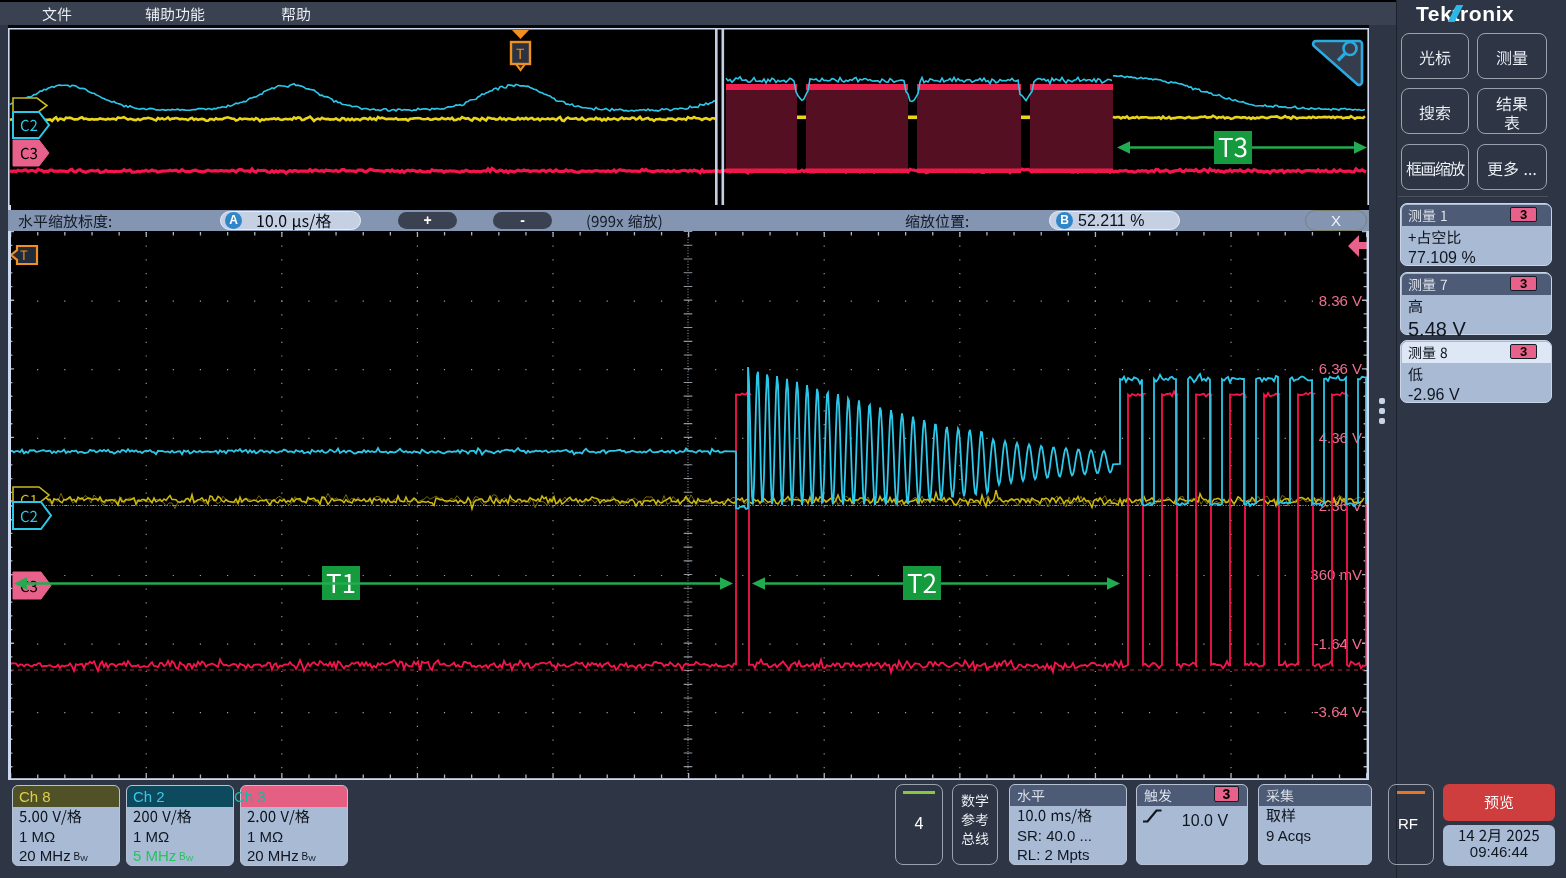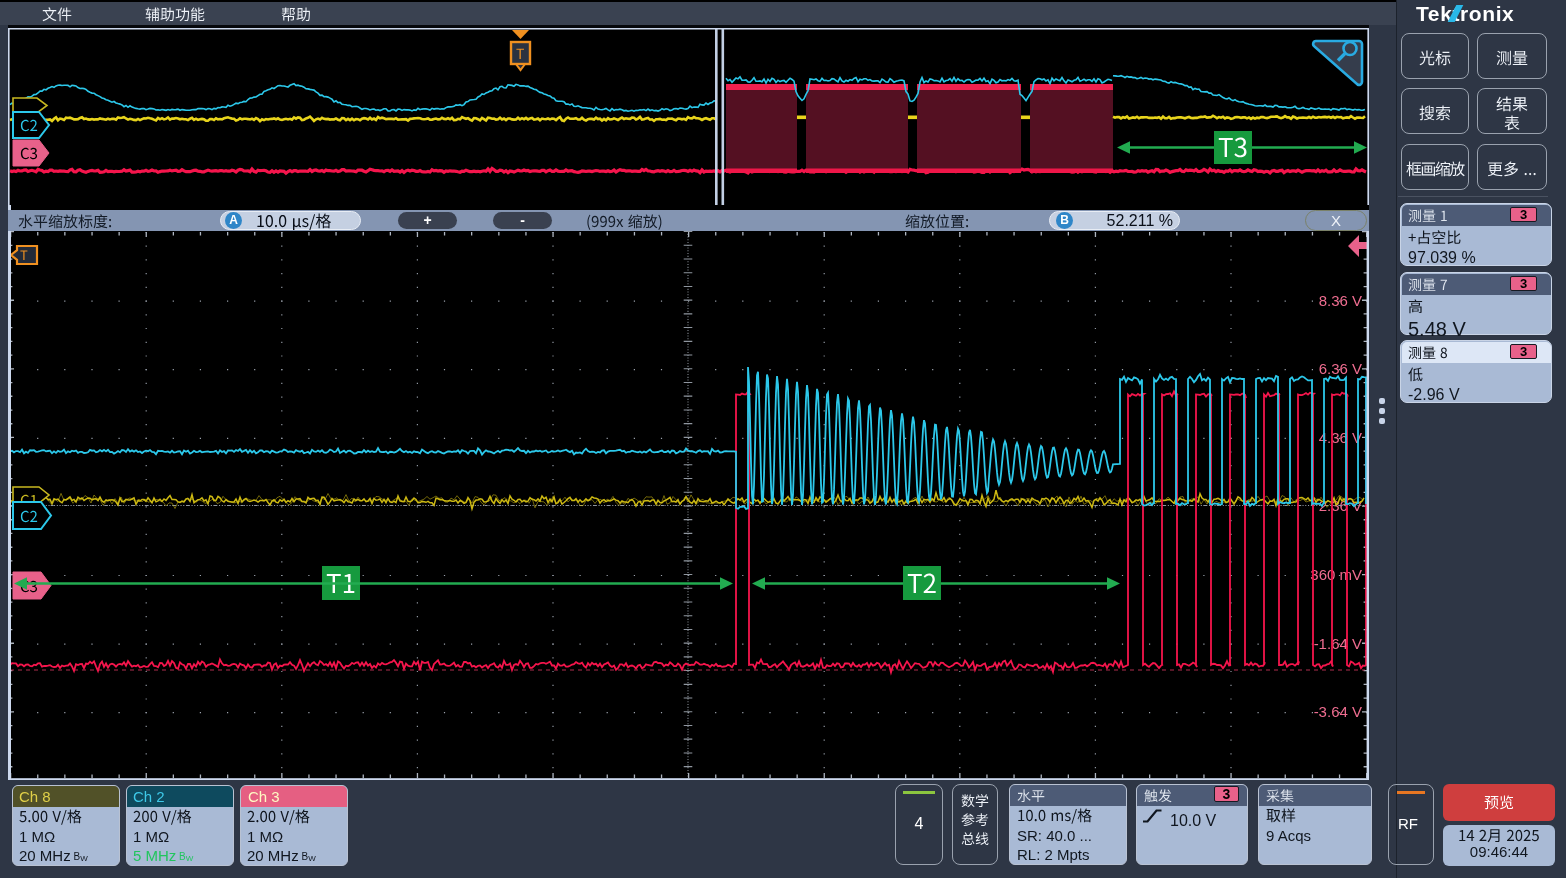--- a/index.html
+++ b/index.html
@@ -77,21 +77,21 @@
 <div class="a" style="left:398px;top:212px;width:59px;height:17px;background:#3a4150;border-radius:9px;color:#fff;font-size:14px;font-weight:bold;text-align:center;line-height:17px">+</div>
 <div class="a" style="left:493px;top:212px;width:59px;height:17px;background:#3a4150;border-radius:9px;color:#fff;font-size:14px;font-weight:bold;text-align:center;line-height:17px">-</div>
 <svg style="position:absolute;left:586px;top:212px" width="79" height="18">
       <path fill="#141c28" transform="translate(0,15)" d="M3.6 2.9 4.4 2.6C3.1 0.4 2.5 -2.1 2.5 -4.7C2.5 -7.2 3.1 -9.7 4.4 -11.9L3.6 -12.3C2.2 -10 1.4 -7.6 1.4 -4.7C1.4 -1.7 2.2 0.7 3.6 2.9Z M8.6 0.2C10.6 0.2 12.6 -1.5 12.6 -6C12.6 -9.5 11 -11.2 8.9 -11.2C7.2 -11.2 5.7 -9.8 5.7 -7.6C5.7 -5.4 6.9 -4.2 8.8 -4.2C9.7 -4.2 10.6 -4.7 11.3 -5.5C11.2 -2.1 10 -0.9 8.5 -0.9C7.8 -0.9 7.2 -1.3 6.7 -1.8L5.9 -0.9C6.6 -0.3 7.4 0.2 8.6 0.2ZM11.3 -6.7C10.5 -5.6 9.7 -5.2 9 -5.2C7.7 -5.2 7 -6.1 7 -7.6C7 -9.1 7.8 -10.1 8.9 -10.1C10.3 -10.1 11.1 -8.9 11.3 -6.7Z M16.9 0.2C19 0.2 20.9 -1.5 20.9 -6C20.9 -9.5 19.3 -11.2 17.2 -11.2C15.5 -11.2 14.1 -9.8 14.1 -7.6C14.1 -5.4 15.3 -4.2 17.1 -4.2C18 -4.2 18.9 -4.7 19.6 -5.5C19.5 -2.1 18.3 -0.9 16.9 -0.9C16.2 -0.9 15.5 -1.3 15 -1.8L14.3 -0.9C14.9 -0.3 15.7 0.2 16.9 0.2ZM19.6 -6.7C18.9 -5.6 18 -5.2 17.3 -5.2C16 -5.2 15.3 -6.1 15.3 -7.6C15.3 -9.1 16.2 -10.1 17.2 -10.1C18.6 -10.1 19.5 -8.9 19.6 -6.7Z M25.2 0.2C27.3 0.2 29.2 -1.5 29.2 -6C29.2 -9.5 27.6 -11.2 25.5 -11.2C23.8 -11.2 22.4 -9.8 22.4 -7.6C22.4 -5.4 23.6 -4.2 25.4 -4.2C26.3 -4.2 27.3 -4.7 27.9 -5.5C27.8 -2.1 26.6 -0.9 25.2 -0.9C24.5 -0.9 23.8 -1.3 23.3 -1.8L22.6 -0.9C23.2 -0.3 24 0.2 25.2 0.2ZM27.9 -6.7C27.2 -5.6 26.4 -5.2 25.6 -5.2C24.3 -5.2 23.7 -6.1 23.7 -7.6C23.7 -9.1 24.5 -10.1 25.5 -10.1C26.9 -10.1 27.8 -8.9 27.9 -6.7Z M30.3 0H31.7L32.8 -1.9C33.1 -2.4 33.3 -2.9 33.6 -3.4H33.7C34 -2.9 34.3 -2.4 34.6 -1.9L35.8 0H37.3L34.6 -4.1L37.1 -8.1H35.7L34.6 -6.4C34.4 -5.9 34.2 -5.5 33.9 -5H33.9C33.6 -5.5 33.3 -5.9 33.1 -6.4L32 -8.1H30.5L33 -4.2Z M42.4 -0.8 42.6 0.3C43.9 -0.2 45.5 -0.8 47.1 -1.4L46.9 -2.4C45.2 -1.8 43.5 -1.2 42.4 -0.8ZM42.7 -6.3C42.9 -6.4 43.2 -6.5 44.8 -6.7C44.2 -5.7 43.7 -5 43.5 -4.7C43 -4.1 42.7 -3.8 42.4 -3.7C42.5 -3.4 42.7 -2.9 42.8 -2.7C43 -2.9 43.5 -3.1 46.5 -3.8L46.4 -4.4V-4.7L44.2 -4.2C45.3 -5.6 46.3 -7.2 47.1 -8.8L46.2 -9.3C46 -8.8 45.7 -8.2 45.4 -7.7L43.8 -7.5C44.6 -8.8 45.5 -10.5 46.1 -12.1L45.1 -12.6C44.5 -10.7 43.5 -8.8 43.1 -8.3C42.8 -7.8 42.6 -7.4 42.3 -7.4C42.4 -7.1 42.6 -6.6 42.7 -6.3ZM48.8 -9.2C48.4 -7.6 47.6 -5.6 46.4 -4.4C46.6 -4.2 46.9 -3.8 47 -3.6C47.4 -4 47.7 -4.4 48 -4.9V1.2H49V-6.7C49.3 -7.4 49.6 -8.2 49.8 -8.9ZM50.1 -6.1V1.2H51.1V0.5H54.5V1.1H55.5V-6.1H52.8L53.2 -7.6H55.8V-8.5H49.9V-7.6H52.1C52 -7.1 51.9 -6.5 51.8 -6.1ZM50.6 -12.3C50.8 -12 51 -11.5 51.2 -11.1H47.2V-8.7H48.3V-10.2H54.9V-8.9H56V-11.1H52.3C52.1 -11.6 51.8 -12.2 51.5 -12.6ZM51.1 -2.4H54.5V-0.4H51.1ZM51.1 -3.3V-5.1H54.5V-3.3Z M59.8 -12.3C60.1 -11.7 60.4 -10.8 60.6 -10.3L61.6 -10.6C61.5 -11.1 61.1 -12 60.8 -12.6ZM57.4 -10.2V-9.1H59.1V-6C59.1 -3.9 58.9 -1.5 57.1 0.4C57.4 0.6 57.7 0.9 57.9 1.2C59.9 -0.9 60.2 -3.5 60.2 -6V-6.1H62.3C62.2 -1.9 62.1 -0.5 61.8 -0.2C61.7 0 61.6 0 61.4 0C61.1 0 60.6 0 60 -0C60.1 0.3 60.2 0.7 60.2 1C60.9 1.1 61.5 1.1 61.9 1C62.3 1 62.5 0.9 62.8 0.5C63.2 0 63.3 -1.7 63.3 -6.6C63.4 -6.8 63.4 -7.1 63.4 -7.1H60.2V-9.1H64V-10.2ZM66.1 -8.7H68.9C68.6 -6.8 68.2 -5.2 67.5 -3.9C66.8 -5.2 66.3 -6.9 66 -8.6ZM65.9 -12.6C65.4 -10 64.6 -7.5 63.4 -5.9C63.6 -5.7 64.1 -5.3 64.3 -5.1C64.7 -5.6 65 -6.2 65.4 -6.9C65.7 -5.4 66.2 -4 66.8 -2.7C65.9 -1.5 64.8 -0.5 63.2 0.3C63.4 0.5 63.7 1 63.8 1.2C65.3 0.5 66.5 -0.5 67.4 -1.7C68.2 -0.5 69.2 0.5 70.5 1.2C70.7 0.9 71 0.4 71.3 0.2C69.9 -0.4 68.9 -1.4 68.1 -2.7C69 -4.3 69.6 -6.3 70 -8.7H71.1V-9.8H66.4C66.7 -10.6 66.9 -11.5 67 -12.4Z M73.2 2.9C74.6 0.7 75.4 -1.7 75.4 -4.7C75.4 -7.6 74.6 -10 73.2 -12.3L72.3 -11.9C73.6 -9.7 74.3 -7.2 74.3 -4.7C74.3 -2.1 73.6 0.4 72.3 2.6Z"></path>
     </svg>
 <svg style="position:absolute;left:905px;top:212px" width="67" height="18">
       <path fill="#141c28" transform="translate(0,15)" d="M0.7 -0.8 0.9 0.3C2.2 -0.2 3.8 -0.8 5.4 -1.4L5.2 -2.4C3.5 -1.8 1.8 -1.2 0.7 -0.8ZM0.9 -6.3C1.2 -6.4 1.5 -6.5 3.1 -6.7C2.5 -5.7 2 -5 1.8 -4.7C1.3 -4.1 1 -3.8 0.7 -3.7C0.8 -3.4 1 -2.9 1 -2.7C1.3 -2.9 1.8 -3.1 4.8 -3.8L4.7 -4.4V-4.7L2.5 -4.2C3.6 -5.6 4.6 -7.2 5.4 -8.8L4.5 -9.3C4.3 -8.8 4 -8.2 3.7 -7.7L2 -7.5C2.9 -8.8 3.8 -10.5 4.4 -12.1L3.4 -12.6C2.8 -10.7 1.8 -8.8 1.4 -8.3C1.1 -7.8 0.9 -7.4 0.6 -7.4C0.7 -7.1 0.9 -6.6 0.9 -6.3ZM7.1 -9.2C6.7 -7.6 5.8 -5.6 4.7 -4.4C4.9 -4.2 5.2 -3.8 5.3 -3.6C5.7 -4 6 -4.4 6.3 -4.9V1.2H7.2V-6.7C7.6 -7.4 7.9 -8.2 8.1 -8.9ZM8.4 -6.1V1.2H9.4V0.5H12.8V1.1H13.8V-6.1H11.1L11.5 -7.6H14V-8.5H8.2V-7.6H10.4C10.3 -7.1 10.2 -6.5 10.1 -6.1ZM8.8 -12.3C9.1 -12 9.3 -11.5 9.5 -11.1H5.5V-8.7H6.6V-10.2H13.2V-8.9H14.3V-11.1H10.6C10.4 -11.6 10.1 -12.2 9.8 -12.6ZM9.4 -2.4H12.8V-0.4H9.4ZM9.4 -3.3V-5.1H12.8V-3.3Z M18.1 -12.3C18.4 -11.7 18.7 -10.8 18.9 -10.3L19.9 -10.6C19.7 -11.1 19.4 -12 19.1 -12.6ZM15.7 -10.2V-9.1H17.4V-6C17.4 -3.9 17.2 -1.5 15.4 0.4C15.6 0.6 16 0.9 16.2 1.2C18.2 -0.9 18.5 -3.5 18.5 -6V-6.1H20.6C20.5 -1.9 20.4 -0.5 20.1 -0.2C20 0 19.9 0 19.6 0C19.4 0 18.9 0 18.2 -0C18.4 0.3 18.5 0.7 18.5 1C19.2 1.1 19.8 1.1 20.2 1C20.6 1 20.8 0.9 21.1 0.5C21.4 0 21.5 -1.7 21.6 -6.6C21.6 -6.8 21.6 -7.1 21.6 -7.1H18.5V-9.1H22.3V-10.2ZM24.4 -8.7H27.2C26.9 -6.8 26.4 -5.2 25.8 -3.9C25.1 -5.2 24.6 -6.9 24.3 -8.6ZM24.2 -12.6C23.7 -10 22.9 -7.5 21.7 -5.9C21.9 -5.7 22.4 -5.3 22.5 -5.1C22.9 -5.6 23.3 -6.2 23.7 -6.9C24 -5.4 24.5 -4 25.1 -2.7C24.2 -1.5 23 -0.5 21.5 0.3C21.7 0.5 22 1 22.1 1.2C23.6 0.5 24.8 -0.5 25.7 -1.7C26.5 -0.5 27.5 0.5 28.8 1.2C28.9 0.9 29.3 0.4 29.6 0.2C28.2 -0.4 27.2 -1.4 26.4 -2.7C27.3 -4.3 27.9 -6.3 28.3 -8.7H29.4V-9.8H24.7C24.9 -10.6 25.2 -11.5 25.3 -12.4Z M35.5 -9.9V-8.8H43.7V-9.9ZM36.5 -7.6C37 -5.5 37.4 -2.8 37.5 -1.2L38.7 -1.5C38.5 -3.1 38 -5.8 37.5 -7.9ZM38.5 -12.4C38.8 -11.7 39.1 -10.7 39.3 -10L40.4 -10.4C40.2 -11 39.9 -12 39.6 -12.7ZM34.9 -0.5V0.6H44.3V-0.5H41.2C41.8 -2.5 42.4 -5.5 42.8 -7.8L41.6 -8C41.3 -5.7 40.7 -2.5 40.2 -0.5ZM34.3 -12.5C33.5 -10.3 32 -8 30.6 -6.6C30.8 -6.3 31.1 -5.7 31.2 -5.4C31.7 -6 32.2 -6.6 32.7 -7.3V1.2H33.8V-9C34.4 -10 34.9 -11.1 35.4 -12.2Z M54.8 -11.2H57.3V-9.9H54.8ZM51.3 -11.2H53.7V-9.9H51.3ZM47.8 -11.2H50.2V-9.9H47.8ZM47.9 -6.4V-0.1H45.9V0.8H59.2V-0.1H57.1V-6.4H52.4L52.6 -7.3H58.8V-8.2H52.8L53 -9H58.4V-12H46.8V-9H51.8L51.7 -8.2H46V-7.3H51.5L51.4 -6.4ZM48.9 -0.1V-1H56V-0.1ZM48.9 -4.1H56V-3.3H48.9ZM48.9 -4.8V-5.6H56V-4.8ZM48.9 -2.6H56V-1.7H48.9Z M62.1 -5.8C62.6 -5.8 63.1 -6.3 63.1 -6.9C63.1 -7.5 62.6 -7.9 62.1 -7.9C61.5 -7.9 61.1 -7.5 61.1 -6.9C61.1 -6.3 61.5 -5.8 62.1 -5.8ZM62.1 0.2C62.6 0.2 63.1 -0.2 63.1 -0.8C63.1 -1.5 62.6 -1.9 62.1 -1.9C61.5 -1.9 61.1 -1.5 61.1 -0.8C61.1 -0.2 61.5 0.2 62.1 0.2Z"></path>
     </svg>
 <div class="a" style="left:1049px;top:211px;width:131px;height:19px;background:#c5d0e2;border-radius:11px;border:1.5px solid #e8edf5"></div>
 <div class="a" style="left:1056px;top:212px;width:17px;height:17px;background:#2f86c8;border-radius:9px;color:#fff;font-size:12px;font-weight:bold;text-align:center;line-height:17px">B</div>
-<div class="a" style="left:1078px;top:212px;width:95px;text-align:right;color:#0a0f18;font-size:16px">52.211 %</div>
+<div class="a" style="left:1078px;top:212px;width:95px;text-align:left;color:#0a0f18;font-size:16px">52.211 %</div>
 <div class="a" style="left:1305px;top:210px;width:62px;height:21px;border:1px solid #7a8168;border-radius:11px;color:#eef2f8;font-size:15px;text-align:center;line-height:20px">X</div>
 <svg class="a" style="left:8px;top:231px" width="1361" height="549" viewBox="0 0 1361 549">
       <rect width="1361" height="549" fill="#000"></rect>
       <text x="1354" y="74.5" fill="#ef6d90" font-size="15" font-family="Liberation Sans" text-anchor="end">8.36 V</text>
       <text x="1354" y="143.1" fill="#ef6d90" font-size="15" font-family="Liberation Sans" text-anchor="end">6.36 V</text>
       <text x="1354" y="211.7" fill="#ef6d90" font-size="15" font-family="Liberation Sans" text-anchor="end">4.36 V</text>
       <text x="1354" y="280.3" fill="#ef6d90" font-size="15" font-family="Liberation Sans" text-anchor="end">2.36 V</text>
       <text x="1354" y="348.9" fill="#ef6d90" font-size="15" font-family="Liberation Sans" text-anchor="end">360 mV</text>
       <text x="1354" y="417.5" fill="#ef6d90" font-size="15" font-family="Liberation Sans" text-anchor="end">-1.64 V</text>
       <text x="1354" y="486.1" fill="#ef6d90" font-size="15" font-family="Liberation Sans" text-anchor="end">-3.64 V</text>
@@ -160,21 +160,21 @@
 <div class="a" style="left:1398px;top:196px;width:150px;height:1px;background:#4a5261"></div>
 <div class="a" style="left:1400px;top:203px;width:152px;height:63px;background:#a9bad5;border:1.5px solid #c9d4e6;border-radius:7px;overflow:hidden"></div>
     <div class="a" style="left:1401.5px;top:204.5px;width:149px;height:21px;background:#4d5b76;border-radius:5px 5px 0 0"></div>
     <svg style="position:absolute;left:1408px;top:207px" width="42" height="17">
       <path fill="#dfe5ee" transform="translate(0,14)" d="M6.8 -1.3C7.5 -0.6 8.3 0.4 8.7 1L9.4 0.5C9 -0.1 8.2 -1 7.5 -1.7ZM4.4 -10.9V-2.2H5.2V-10.1H8.2V-2.2H9.1V-10.9ZM12.1 -11.6V-0.1C12.1 0.1 12.1 0.2 11.9 0.2C11.7 0.2 11 0.2 10.3 0.2C10.4 0.4 10.5 0.8 10.6 1.1C11.6 1.1 12.2 1.1 12.5 0.9C12.9 0.7 13 0.5 13 -0.1V-11.6ZM10.2 -10.5V-2.1H11.1V-10.5ZM6.2 -9.1V-4.2C6.2 -2.5 6 -0.7 3.6 0.4C3.8 0.6 4 0.9 4.1 1.1C6.7 -0.2 7.1 -2.3 7.1 -4.2V-9.1ZM1.1 -10.9C1.9 -10.4 2.9 -9.8 3.4 -9.3L4 -10.2C3.5 -10.6 2.5 -11.2 1.8 -11.6ZM0.5 -7.1C1.3 -6.7 2.3 -6 2.8 -5.6L3.5 -6.4C2.9 -6.8 1.9 -7.4 1.1 -7.8ZM0.8 0.4 1.8 0.9C2.4 -0.4 3.1 -2.1 3.6 -3.5L2.7 -4.1C2.2 -2.5 1.4 -0.7 0.8 0.4Z M17.5 -9.3H24.5V-8.5H17.5ZM17.5 -10.7H24.5V-9.9H17.5ZM16.5 -11.3V-7.9H25.5V-11.3ZM14.7 -7.3V-6.5H27.3V-7.3ZM17.2 -3.8H20.5V-3H17.2ZM21.5 -3.8H24.9V-3H21.5ZM17.2 -5.2H20.5V-4.4H17.2ZM21.5 -5.2H24.9V-4.4H21.5ZM14.7 -0V0.8H27.4V-0H21.5V-0.9H26.2V-1.6H21.5V-2.4H25.9V-5.9H16.2V-2.4H20.5V-1.6H15.8V-0.9H20.5V-0Z M33.2 0H38.8V-1.1H36.7V-10.3H35.7C35.2 -9.9 34.5 -9.7 33.6 -9.5V-8.7H35.4V-1.1H33.2Z"></path>
     </svg>
     <div class="a" style="left:1510px;top:207px;width:27px;height:15px;background:#e8618a;border:1px solid #161a22;border-radius:2px;color:#000;font-size:13px;font-weight:bold;text-align:center;line-height:14px">3</div>
     <svg style="position:absolute;left:1408px;top:228px" width="56" height="18">
       <path fill="#10161f" transform="translate(0,15)" d="M3.6 -1.7H4.7V-5H7.8V-6H4.7V-9.3H3.6V-6H0.6V-5H3.6Z M10.6 -5.7V1.2H11.7V0.2H19.8V1.1H21V-5.7H16.2V-8.7H22.2V-9.8H16.2V-12.6H15V-5.7ZM11.7 -0.8V-4.7H19.8V-0.8Z M31.8 -8.1C33.3 -7.3 35.4 -6.1 36.4 -5.4L37.1 -6.2C36 -6.9 34 -8.1 32.5 -8.8ZM29.1 -8.8C27.9 -7.8 26.4 -6.8 24.6 -6.2L25.3 -5.2C27 -6 28.7 -7.1 29.9 -8.2ZM24.5 -0.3V0.7H37.2V-0.3H31.4V-4.1H35.7V-5.1H26.1V-4.1H30.2V-0.3ZM29.7 -12.4C29.9 -11.9 30.2 -11.3 30.4 -10.8H24.5V-7.4H25.6V-9.7H36.1V-7.8H37.2V-10.8H31.8C31.6 -11.3 31.2 -12.1 30.9 -12.7Z M40.2 1.1C40.5 0.8 41.1 0.6 45.2 -0.8C45.2 -1 45.1 -1.5 45.1 -1.9L41.4 -0.8V-6.8H45.2V-8H41.4V-12.4H40.3V-1C40.3 -0.4 39.9 -0 39.6 0.1C39.8 0.3 40.1 0.8 40.2 1.1ZM46.3 -12.5V-1.3C46.3 0.4 46.7 0.8 48.2 0.8C48.5 0.8 50.2 0.8 50.5 0.8C52 0.8 52.3 -0.2 52.5 -3.2C52.1 -3.3 51.7 -3.5 51.4 -3.8C51.3 -1 51.2 -0.3 50.4 -0.3C50 -0.3 48.6 -0.3 48.3 -0.3C47.6 -0.3 47.5 -0.4 47.5 -1.3V-5.7C49.2 -6.6 50.9 -7.7 52.2 -8.8L51.3 -9.8C50.4 -8.9 48.9 -7.7 47.5 -6.9V-12.5Z"></path>
     </svg>
-    <div class="a" style="left:1408px;top:249px;color:#10161f;font-size:16px">97.039 %</div>
+    <div class="a" style="left:1408px;top:249px;color:#10161f;font-size:16px">77.109 %</div>
 <div class="a" style="left:1400px;top:272px;width:152px;height:63px;background:#a9bad5;border:1.5px solid #c9d4e6;border-radius:7px;overflow:hidden"></div>
     <div class="a" style="left:1401.5px;top:273.5px;width:149px;height:21px;background:#4d5b76;border-radius:5px 5px 0 0"></div>
     <svg style="position:absolute;left:1408px;top:276px" width="42" height="17">
       <path fill="#dfe5ee" transform="translate(0,14)" d="M6.8 -1.3C7.5 -0.6 8.3 0.4 8.7 1L9.4 0.5C9 -0.1 8.2 -1 7.5 -1.7ZM4.4 -10.9V-2.2H5.2V-10.1H8.2V-2.2H9.1V-10.9ZM12.1 -11.6V-0.1C12.1 0.1 12.1 0.2 11.9 0.2C11.7 0.2 11 0.2 10.3 0.2C10.4 0.4 10.5 0.8 10.6 1.1C11.6 1.1 12.2 1.1 12.5 0.9C12.9 0.7 13 0.5 13 -0.1V-11.6ZM10.2 -10.5V-2.1H11.1V-10.5ZM6.2 -9.1V-4.2C6.2 -2.5 6 -0.7 3.6 0.4C3.8 0.6 4 0.9 4.1 1.1C6.7 -0.2 7.1 -2.3 7.1 -4.2V-9.1ZM1.1 -10.9C1.9 -10.4 2.9 -9.8 3.4 -9.3L4 -10.2C3.5 -10.6 2.5 -11.2 1.8 -11.6ZM0.5 -7.1C1.3 -6.7 2.3 -6 2.8 -5.6L3.5 -6.4C2.9 -6.8 1.9 -7.4 1.1 -7.8ZM0.8 0.4 1.8 0.9C2.4 -0.4 3.1 -2.1 3.6 -3.5L2.7 -4.1C2.2 -2.5 1.4 -0.7 0.8 0.4Z M17.5 -9.3H24.5V-8.5H17.5ZM17.5 -10.7H24.5V-9.9H17.5ZM16.5 -11.3V-7.9H25.5V-11.3ZM14.7 -7.3V-6.5H27.3V-7.3ZM17.2 -3.8H20.5V-3H17.2ZM21.5 -3.8H24.9V-3H21.5ZM17.2 -5.2H20.5V-4.4H17.2ZM21.5 -5.2H24.9V-4.4H21.5ZM14.7 -0V0.8H27.4V-0H21.5V-0.9H26.2V-1.6H21.5V-2.4H25.9V-5.9H16.2V-2.4H20.5V-1.6H15.8V-0.9H20.5V-0Z M34.7 0H36C36.2 -4 36.6 -6.4 39 -9.5V-10.3H32.6V-9.2H37.6C35.6 -6.4 34.9 -3.9 34.7 0Z"></path>
     </svg>
     <div class="a" style="left:1510px;top:276px;width:27px;height:15px;background:#e8618a;border:1px solid #161a22;border-radius:2px;color:#000;font-size:13px;font-weight:bold;text-align:center;line-height:14px">3</div>
     <svg style="position:absolute;left:1408px;top:297px" width="17" height="18">
       <path fill="#10161f" transform="translate(0,15)" d="M4.3 -8.4H10.8V-7H4.3ZM3.2 -9.2V-6.2H12V-9.2ZM6.6 -12.4 7 -11H0.9V-10H14.1V-11H8.3C8.1 -11.5 7.9 -12.2 7.7 -12.6ZM1.4 -5.4V1.2H2.5V-4.4H12.4V0C12.4 0.2 12.4 0.2 12.2 0.2C12 0.2 11.3 0.3 10.7 0.2C10.8 0.5 11 0.8 11 1.1C12 1.1 12.6 1.1 13 0.9C13.4 0.8 13.6 0.6 13.6 0V-5.4ZM4.2 -3.5V0.3H5.3V-0.4H10.6V-3.5ZM5.3 -2.7H9.6V-1.3H5.3Z"></path>
     </svg>
     <div class="a" style="left:1408px;top:318px;color:#10161f;font-size:20px">5.48 V</div>
@@ -202,21 +202,21 @@
 <div class="a" style="left:126px;top:785px;width:108px;height:81px;background:#a9bad5;border:1px solid #b9c2d2;border-radius:6px;overflow:hidden"></div>
     <div class="a" style="left:127px;top:786px;width:106px;height:21px;background:#0e4a5e;border-radius:5px 5px 0 0"></div>
     <div class="a" style="left:133px;top:788px;color:#3ec8e8;font-size:15px">Ch 2</div>
     <svg style="position:absolute;left:133px;top:807px" width="61" height="18">
       <path fill="#10161f" transform="translate(0,15)" d="M0.7 0H7.6V-1.2H4.5C4 -1.2 3.3 -1.1 2.7 -1.1C5.3 -3.5 7 -5.8 7 -8C7 -9.9 5.8 -11.2 3.8 -11.2C2.4 -11.2 1.5 -10.6 0.6 -9.6L1.4 -8.8C2 -9.5 2.8 -10.1 3.7 -10.1C5 -10.1 5.7 -9.2 5.7 -7.9C5.7 -6 4.1 -3.8 0.7 -0.8Z M12.5 0.2C14.6 0.2 15.9 -1.7 15.9 -5.5C15.9 -9.3 14.6 -11.2 12.5 -11.2C10.4 -11.2 9.1 -9.3 9.1 -5.5C9.1 -1.7 10.4 0.2 12.5 0.2ZM12.5 -0.9C11.2 -0.9 10.4 -2.3 10.4 -5.5C10.4 -8.7 11.2 -10.1 12.5 -10.1C13.7 -10.1 14.6 -8.7 14.6 -5.5C14.6 -2.3 13.7 -0.9 12.5 -0.9Z M20.8 0.2C22.9 0.2 24.2 -1.7 24.2 -5.5C24.2 -9.3 22.9 -11.2 20.8 -11.2C18.7 -11.2 17.4 -9.3 17.4 -5.5C17.4 -1.7 18.7 0.2 20.8 0.2ZM20.8 -0.9C19.6 -0.9 18.7 -2.3 18.7 -5.5C18.7 -8.7 19.6 -10.1 20.8 -10.1C22.1 -10.1 22.9 -8.7 22.9 -5.5C22.9 -2.3 22.1 -0.9 20.8 -0.9Z M32.7 0H34.3L37.8 -11H36.4L34.6 -5C34.2 -3.8 34 -2.7 33.6 -1.4H33.5C33.1 -2.7 32.8 -3.8 32.4 -5L30.6 -11H29.2Z M38 2.7H39L43.5 -11.9H42.5Z M52.3 -10H55.6C55.1 -9.1 54.5 -8.2 53.8 -7.4C53.1 -8.2 52.5 -9 52.1 -9.7ZM46.7 -12.6V-9.4H44.5V-8.3H46.6C46.1 -6.3 45.1 -3.9 44.1 -2.6C44.3 -2.4 44.6 -1.9 44.7 -1.6C45.4 -2.6 46.2 -4.3 46.7 -6V1.2H47.8V-6.4C48.2 -5.7 48.8 -4.9 49 -4.5L49.7 -5.3C49.4 -5.7 48.2 -7.2 47.8 -7.7V-8.3H49.5L49.1 -8C49.4 -7.8 49.8 -7.5 50 -7.3C50.5 -7.7 51 -8.2 51.5 -8.8C51.9 -8.1 52.4 -7.4 53.1 -6.8C51.8 -5.7 50.3 -4.8 48.8 -4.4C49 -4.1 49.3 -3.7 49.4 -3.4C49.8 -3.6 50.2 -3.8 50.6 -3.9V1.2H51.7V0.6H55.8V1.2H56.9V-4L57.6 -3.8C57.8 -4.1 58.1 -4.5 58.3 -4.7C56.9 -5.2 55.6 -5.9 54.6 -6.7C55.6 -7.8 56.5 -9.2 57 -10.7L56.3 -11L56.1 -11H52.9C53.1 -11.4 53.3 -11.9 53.5 -12.3L52.4 -12.6C51.8 -11.1 50.9 -9.6 49.7 -8.5V-9.4H47.8V-12.6ZM51.7 -0.4V-3.3H55.8V-0.4ZM51.3 -4.3C52.2 -4.8 53.1 -5.3 53.8 -6C54.6 -5.4 55.4 -4.8 56.4 -4.3Z"></path>
     </svg>
     <div class="a" style="left:133px;top:828px;color:#10161f;font-size:15px">1 MΩ</div>
     <div class="a" style="left:133px;top:847px;color:#22c55e;font-size:15px">5 MHz<span style="font-size:10px;vertical-align:1px"> B</span><span style="font-size:8px">W</span></div>
 <div class="a" style="left:240px;top:785px;width:108px;height:81px;background:#a9bad5;border:1px solid #b9c2d2;border-radius:6px;overflow:hidden"></div>
     <div class="a" style="left:241px;top:786px;width:106px;height:21px;background:#e55f82;border-radius:5px 5px 0 0"></div>
-    <div class="a" style="left:248px;top:788px;color:#fef9c3;font-size:15px">Ch 3</div>
+    <div class="a" style="left:234px;top:788px;color:#14b8a6;font-size:15px">Ch 3</div>
     <svg style="position:absolute;left:247px;top:807px" width="65" height="18">
       <path fill="#10161f" transform="translate(0,15)" d="M0.7 0H7.6V-1.2H4.5C4 -1.2 3.3 -1.1 2.7 -1.1C5.3 -3.5 7 -5.8 7 -8C7 -9.9 5.8 -11.2 3.8 -11.2C2.4 -11.2 1.5 -10.6 0.6 -9.6L1.4 -8.8C2 -9.5 2.8 -10.1 3.7 -10.1C5 -10.1 5.7 -9.2 5.7 -7.9C5.7 -6 4.1 -3.8 0.7 -0.8Z M10.4 0.2C10.9 0.2 11.4 -0.2 11.4 -0.8C11.4 -1.5 10.9 -1.9 10.4 -1.9C9.9 -1.9 9.4 -1.5 9.4 -0.8C9.4 -0.2 9.9 0.2 10.4 0.2Z M16.7 0.2C18.8 0.2 20.1 -1.7 20.1 -5.5C20.1 -9.3 18.8 -11.2 16.7 -11.2C14.6 -11.2 13.2 -9.3 13.2 -5.5C13.2 -1.7 14.6 0.2 16.7 0.2ZM16.7 -0.9C15.4 -0.9 14.6 -2.3 14.6 -5.5C14.6 -8.7 15.4 -10.1 16.7 -10.1C17.9 -10.1 18.8 -8.7 18.8 -5.5C18.8 -2.3 17.9 -0.9 16.7 -0.9Z M25 0.2C27.1 0.2 28.4 -1.7 28.4 -5.5C28.4 -9.3 27.1 -11.2 25 -11.2C22.9 -11.2 21.6 -9.3 21.6 -5.5C21.6 -1.7 22.9 0.2 25 0.2ZM25 -0.9C23.7 -0.9 22.9 -2.3 22.9 -5.5C22.9 -8.7 23.7 -10.1 25 -10.1C26.2 -10.1 27.1 -8.7 27.1 -5.5C27.1 -2.3 26.2 -0.9 25 -0.9Z M36.9 0H38.5L42 -11H40.6L38.8 -5C38.4 -3.8 38.1 -2.7 37.7 -1.4H37.7C37.3 -2.7 37 -3.8 36.6 -5L34.8 -11H33.4Z M42.1 2.7H43.1L47.6 -11.9H46.6Z M56.5 -10H59.8C59.3 -9.1 58.7 -8.2 58 -7.4C57.3 -8.2 56.7 -9 56.3 -9.7ZM50.9 -12.6V-9.4H48.6V-8.3H50.7C50.3 -6.3 49.3 -3.9 48.3 -2.6C48.5 -2.4 48.8 -1.9 48.9 -1.6C49.6 -2.6 50.3 -4.3 50.9 -6V1.2H51.9V-6.4C52.4 -5.7 52.9 -4.9 53.2 -4.5L53.9 -5.3C53.6 -5.7 52.4 -7.2 51.9 -7.7V-8.3H53.7L53.3 -8C53.6 -7.8 54 -7.5 54.2 -7.3C54.7 -7.7 55.2 -8.2 55.7 -8.8C56.1 -8.1 56.6 -7.4 57.2 -6.8C56 -5.7 54.5 -4.8 53 -4.4C53.2 -4.1 53.5 -3.7 53.6 -3.4C54 -3.6 54.4 -3.8 54.8 -3.9V1.2H55.8V0.6H60V1.2H61.1V-4L61.8 -3.8C62 -4.1 62.3 -4.5 62.5 -4.7C61 -5.2 59.8 -5.9 58.7 -6.7C59.8 -7.8 60.6 -9.2 61.2 -10.7L60.5 -11L60.3 -11H57C57.3 -11.4 57.5 -11.9 57.7 -12.3L56.6 -12.6C56 -11.1 55 -9.6 53.9 -8.5V-9.4H51.9V-12.6ZM55.8 -0.4V-3.3H60V-0.4ZM55.5 -4.3C56.4 -4.8 57.2 -5.3 58 -6C58.7 -5.4 59.6 -4.8 60.6 -4.3Z"></path>
     </svg>
     <div class="a" style="left:247px;top:828px;color:#10161f;font-size:15px">1 MΩ</div>
     <div class="a" style="left:247px;top:847px;color:#10161f;font-size:15px">20 MHz<span style="font-size:10px;vertical-align:1px"> B</span><span style="font-size:8px">W</span></div>
 <div class="a" style="left:895px;top:784px;width:48px;height:81px;border:1px solid #9aa2ae;border-radius:8px"></div>
 <div class="a" style="left:903px;top:791px;width:32px;height:3px;background:#8cc63f"></div>
 <div class="a" style="left:895px;top:815px;width:48px;text-align:center;color:#fff;font-size:16px">4</div>
 <div class="a" style="left:952px;top:784px;width:46px;height:81px;border:1px solid #9aa2ae;border-radius:8px"></div>
 <svg style="position:absolute;left:961px;top:792px" width="30" height="17">
@@ -240,21 +240,21 @@
 <div class="a" style="left:1017px;top:846px;color:#10161f;font-size:15px">RL: 2 Mpts</div>
 <div class="a" style="left:1136px;top:784px;width:112px;height:81px;background:#a9bad5;border:1px solid #b9c2d2;border-radius:6px;overflow:hidden"></div>
     <div class="a" style="left:1137px;top:785px;width:110px;height:21px;background:#4d5b76;border-radius:5px 5px 0 0"></div>
     <svg style="position:absolute;left:1144px;top:787px" width="30" height="17">
       <path fill="#dfe5ee" transform="translate(0,14)" d="M3.6 -7.4V-5.7H2.4V-7.4ZM4.4 -7.4H5.6V-5.7H4.4ZM2.3 -8.2C2.5 -8.7 2.8 -9.1 3 -9.7H4.7C4.5 -9.2 4.3 -8.6 4 -8.2ZM2.7 -11.8C2.2 -10.1 1.5 -8.4 0.4 -7.3C0.7 -7.2 1.1 -6.8 1.3 -6.7L1.5 -6.9V-4.5C1.5 -2.9 1.4 -0.8 0.5 0.7C0.7 0.8 1.1 1 1.3 1.1C1.9 0.2 2.2 -1.1 2.3 -2.4H3.6V0.7H4.4V-2.4H5.6V-0.1C5.6 0.1 5.6 0.1 5.4 0.1C5.3 0.1 5 0.1 4.6 0.1C4.7 0.3 4.9 0.7 4.9 1C5.5 1 5.9 0.9 6.1 0.8C6.4 0.6 6.5 0.4 6.5 -0.1V-8.2H5C5.3 -8.8 5.7 -9.5 5.9 -10.2L5.3 -10.6L5.1 -10.5H3.3C3.4 -10.9 3.5 -11.2 3.6 -11.6ZM3.6 -4.9V-3.2H2.3C2.4 -3.7 2.4 -4.1 2.4 -4.5V-4.9ZM4.4 -4.9H5.6V-3.2H4.4ZM9.4 -11.7V-9.1H7.1V-3.8H9.4V-0.8L6.7 -0.5L6.8 0.5C8.3 0.3 10.3 0.1 12.3 -0.2C12.4 0.3 12.6 0.7 12.6 1.1L13.5 0.7C13.3 -0.3 12.7 -1.8 12 -3L11.2 -2.7C11.4 -2.3 11.7 -1.7 11.9 -1.1L10.5 -0.9V-3.8H12.8V-9.1H10.5V-11.7ZM8 -8.2H9.5V-4.7H8ZM10.4 -8.2H11.9V-4.7H10.4Z M23.4 -11.1C24 -10.4 24.8 -9.5 25.2 -9L26 -9.6C25.6 -10.1 24.8 -10.9 24.2 -11.6ZM16 -7.3C16.2 -7.5 16.6 -7.6 17.5 -7.6H19.5C18.6 -4.6 17 -2.4 14.4 -0.8C14.7 -0.6 15.1 -0.2 15.2 0C17 -1.1 18.4 -2.5 19.3 -4.3C19.9 -3.2 20.6 -2.3 21.4 -1.5C20.2 -0.7 18.8 -0.1 17.4 0.3C17.6 0.5 17.8 0.9 17.9 1.1C19.5 0.7 21 0.1 22.2 -0.9C23.5 0.1 25 0.8 26.8 1.2C27 0.9 27.3 0.4 27.5 0.2C25.8 -0.1 24.3 -0.7 23.1 -1.5C24.3 -2.6 25.2 -4 25.8 -5.8L25.1 -6.1L24.9 -6.1H20.2C20.4 -6.5 20.5 -7 20.7 -7.6H27L27 -8.6H21C21.2 -9.5 21.4 -10.5 21.5 -11.6L20.3 -11.8C20.2 -10.7 20 -9.6 19.8 -8.6H17.2C17.6 -9.3 18 -10.2 18.2 -11.2L17.1 -11.4C16.9 -10.3 16.3 -9.2 16.2 -8.9C16 -8.6 15.9 -8.4 15.7 -8.3C15.8 -8.1 16 -7.5 16 -7.3ZM22.2 -2.2C21.3 -3 20.5 -3.9 20 -5.1H24.4C23.9 -3.9 23.1 -3 22.2 -2.2Z"></path>
     </svg>
 <div class="a" style="left:1214px;top:786px;width:25px;height:16px;background:#e8618a;border:1px solid #161a22;border-radius:2px;color:#000;font-size:14px;font-weight:bold;text-align:center;line-height:15px">3</div>
 <svg class="a" style="left:1142px;top:807px" width="21" height="17">
       <path d="M1,14.5 h4.5 l9,-11 h5" fill="none" stroke="#10161f" stroke-width="2.2"></path>
     </svg>
-<div class="a" style="left:1170px;top:812px;width:70px;text-align:left;color:#10161f;font-size:16px">10.0 V</div>
+<div class="a" style="left:1170px;top:812px;width:70px;text-align:center;color:#10161f;font-size:16px">10.0 V</div>
 <div class="a" style="left:1258px;top:784px;width:114px;height:81px;background:#a9bad5;border:1px solid #b9c2d2;border-radius:6px;overflow:hidden"></div>
     <div class="a" style="left:1259px;top:785px;width:112px;height:21px;background:#4d5b76;border-radius:5px 5px 0 0"></div>
     <svg style="position:absolute;left:1266px;top:787px" width="30" height="17">
       <path fill="#dfe5ee" transform="translate(0,14)" d="M11.2 -9.7C10.7 -8.6 9.8 -7.1 9.2 -6.2L10 -5.8C10.7 -6.7 11.6 -8.1 12.3 -9.2ZM2 -8.7C2.6 -7.9 3.2 -6.8 3.3 -6.1L4.3 -6.5C4.1 -7.2 3.5 -8.3 2.9 -9.1ZM5.8 -9.3C6.2 -8.4 6.6 -7.3 6.7 -6.7L7.7 -7C7.6 -7.7 7.2 -8.7 6.7 -9.5ZM11.6 -11.6C9.2 -11.1 4.9 -10.8 1.3 -10.7C1.4 -10.4 1.5 -10 1.5 -9.7C5.2 -9.8 9.5 -10.1 12.4 -10.7ZM0.8 -5.2V-4.2H5.6C4.3 -2.6 2.3 -1.1 0.5 -0.3C0.7 -0.1 1.1 0.3 1.3 0.6C3.1 -0.3 5.1 -1.9 6.4 -3.6V1.1H7.5V-3.7C8.9 -1.9 10.9 -0.3 12.7 0.6C12.9 0.3 13.3 -0.1 13.5 -0.4C11.7 -1.1 9.6 -2.6 8.3 -4.2H13.2V-5.2H7.5V-6.5H6.4V-5.2Z M20.4 -4.1V-3.1H14.8V-2.3H19.5C18.2 -1.3 16.1 -0.4 14.4 0.1C14.6 0.3 14.9 0.7 15.1 1C16.9 0.4 19 -0.7 20.4 -1.9V1.1H21.5V-1.9C22.9 -0.7 25 0.3 26.9 0.9C27 0.6 27.3 0.2 27.6 -0C25.8 -0.4 23.8 -1.3 22.5 -2.3H27.3V-3.1H21.5V-4.1ZM20.9 -7.7V-6.8H17.5V-7.7ZM20.5 -11.5C20.8 -11.2 21 -10.7 21.2 -10.3H18C18.3 -10.7 18.6 -11.2 18.8 -11.6L17.7 -11.8C17.1 -10.6 16 -9 14.4 -7.8C14.7 -7.7 15 -7.4 15.2 -7.1C15.6 -7.5 16 -7.9 16.4 -8.3V-3.8H17.5V-4.2H26.9V-5.1H21.9V-6H25.9V-6.8H21.9V-7.7H25.8V-8.5H21.9V-9.4H26.4V-10.3H22.3C22.1 -10.7 21.8 -11.3 21.5 -11.8ZM20.9 -8.5H17.5V-9.4H20.9ZM20.9 -6V-5.1H17.5V-6Z"></path>
     </svg>
 <svg style="position:absolute;left:1266px;top:806px" width="32" height="18">
       <path fill="#10161f" transform="translate(0,15)" d="M12.8 -9.8C12.4 -7.6 11.8 -5.7 10.9 -4.1C10.2 -5.7 9.7 -7.7 9.3 -9.8ZM7.6 -10.9V-9.8H8.3C8.8 -7.2 9.4 -4.8 10.3 -2.9C9.4 -1.5 8.4 -0.4 7.2 0.3C7.4 0.6 7.8 0.9 7.9 1.2C9 0.4 10 -0.6 10.9 -1.8C11.7 -0.6 12.6 0.4 13.7 1.1C13.9 0.8 14.2 0.4 14.5 0.2C13.3 -0.5 12.3 -1.6 11.5 -2.9C12.7 -4.9 13.5 -7.5 13.9 -10.8L13.2 -10.9L13 -10.9ZM0.6 -1.9 0.8 -0.9 5.3 -1.6V1.2H6.4V-1.8L7.8 -2.1L7.7 -3.1L6.4 -2.9V-10.9H7.5V-11.9H0.7V-10.9H1.7V-2.1ZM2.8 -10.9H5.3V-8.8H2.8ZM2.8 -7.8H5.3V-5.6H2.8ZM2.8 -4.6H5.3V-2.7L2.8 -2.3Z M21.6 -12.2C22.1 -11.4 22.7 -10.4 22.9 -9.7L23.9 -10.2C23.7 -10.8 23.1 -11.8 22.6 -12.5ZM27.3 -12.6C27 -11.8 26.4 -10.6 25.9 -9.7H21V-8.7H24.4V-6.6H21.4V-5.6H24.4V-3.5H20.4V-2.4H24.4V1.2H25.5V-2.4H29.2V-3.5H25.5V-5.6H28.4V-6.6H25.5V-8.7H28.9V-9.7H27.1C27.6 -10.5 28 -11.4 28.5 -12.3ZM17.7 -12.6V-9.7H15.8V-8.7H17.7C17.3 -6.6 16.4 -4.2 15.5 -3C15.7 -2.7 15.9 -2.2 16.1 -1.9C16.7 -2.8 17.3 -4.2 17.7 -5.7V1.2H18.8V-6.6C19.2 -5.8 19.7 -5 19.9 -4.5L20.6 -5.3C20.3 -5.7 19.2 -7.5 18.8 -8V-8.7H20.4V-9.7H18.8V-12.6Z"></path>
     </svg>
 <div class="a" style="left:1266px;top:827px;color:#10161f;font-size:15px">9 Acqs</div>
 <div class="a" style="left:1388px;top:784px;width:46px;height:81px;border:1px solid #9aa2ae;border-radius:8px"></div>

